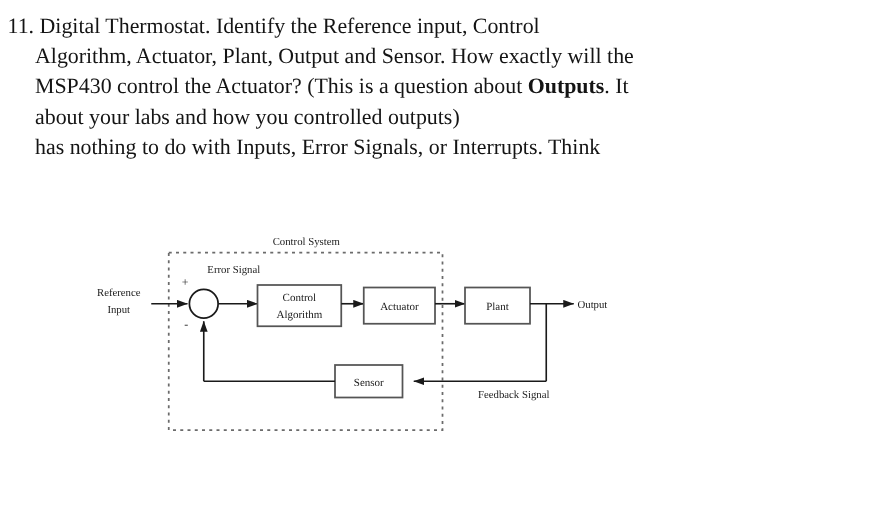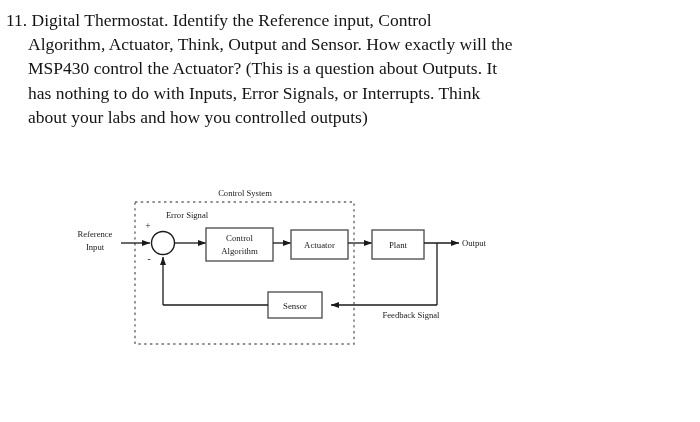--- a/index.html
+++ b/index.html
@@ -25,21 +25,21 @@
     width: 688px;
   }
   .q-line {
     font-family: "Liberation Serif", "DejaVu Serif", serif;
     font-size: 17.5px;
     line-height: 24.2px;
     color: #141414;
     white-space: pre;
   }
   .q-line.indent { padding-left: 22px; }
-  .q-line b { font-weight: normal; }
+  .q-line b { font-weight: bold; }
 
   
   .diagram {
     position: absolute;
     left: 0;
     top: 168px;
     width: 700px;
     height: 200px;
   }
   .diagram svg { display: block; }
@@ -52,24 +52,24 @@
   .lbl-box   { font-size: 8.8px; }
   .lbl-sign  { font-size: 9.5px; }
 </style>
 </head>
 <body>
 
 <div id="page">
 
   <div class="question">
     <div class="q-line">11. Digital Thermostat. Identify the Reference input, Control</div>
-    <div class="q-line indent">Algorithm, Actuator, Think, Output and Sensor. How exactly will the</div>
+    <div class="q-line indent">Algorithm, Actuator, Plant, Output and Sensor. How exactly will the</div>
     <div class="q-line indent"><span>MSP430 control the Actuator? (This is a question about </span><b>Outputs</b><span>. It</span></div>
+    <div class="q-line indent">about your labs and how you controlled outputs)</div>
     <div class="q-line indent">has nothing to do with Inputs, Error Signals, or Interrupts. Think</div>
-    <div class="q-line indent">about your labs and how you controlled outputs)</div>
   </div>
 
   <div class="diagram">
     <svg width="700" height="200" viewBox="0 0 700 200" xmlns="http://www.w3.org/2000/svg">
 
       <defs>
         <marker id="arw" markerWidth="9" markerHeight="9" refX="8.4" refY="3.1" orient="auto" markerUnits="userSpaceOnUse">
           <path d="M0,0 L8.6,3.1 L0,6.2 z" fill="#1a1a1a"></path>
         </marker>
       </defs>

